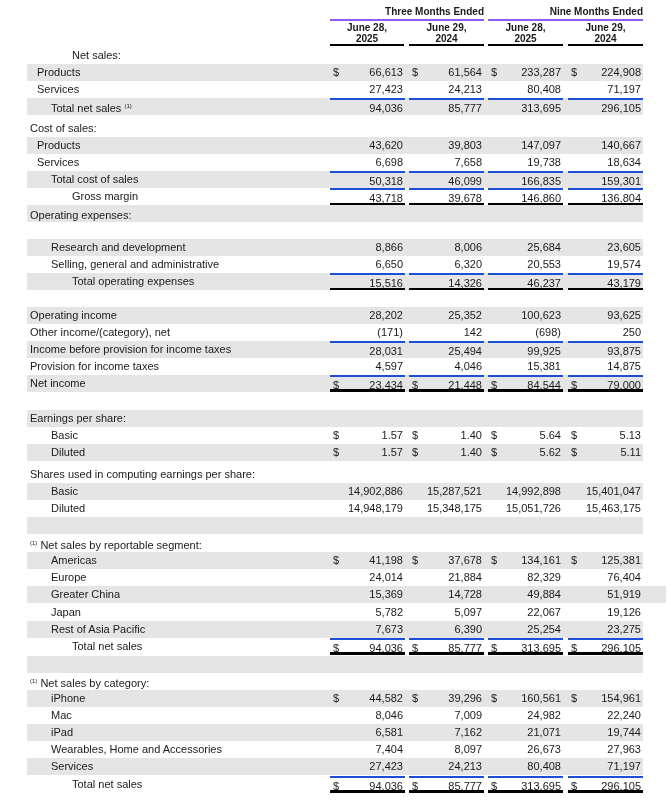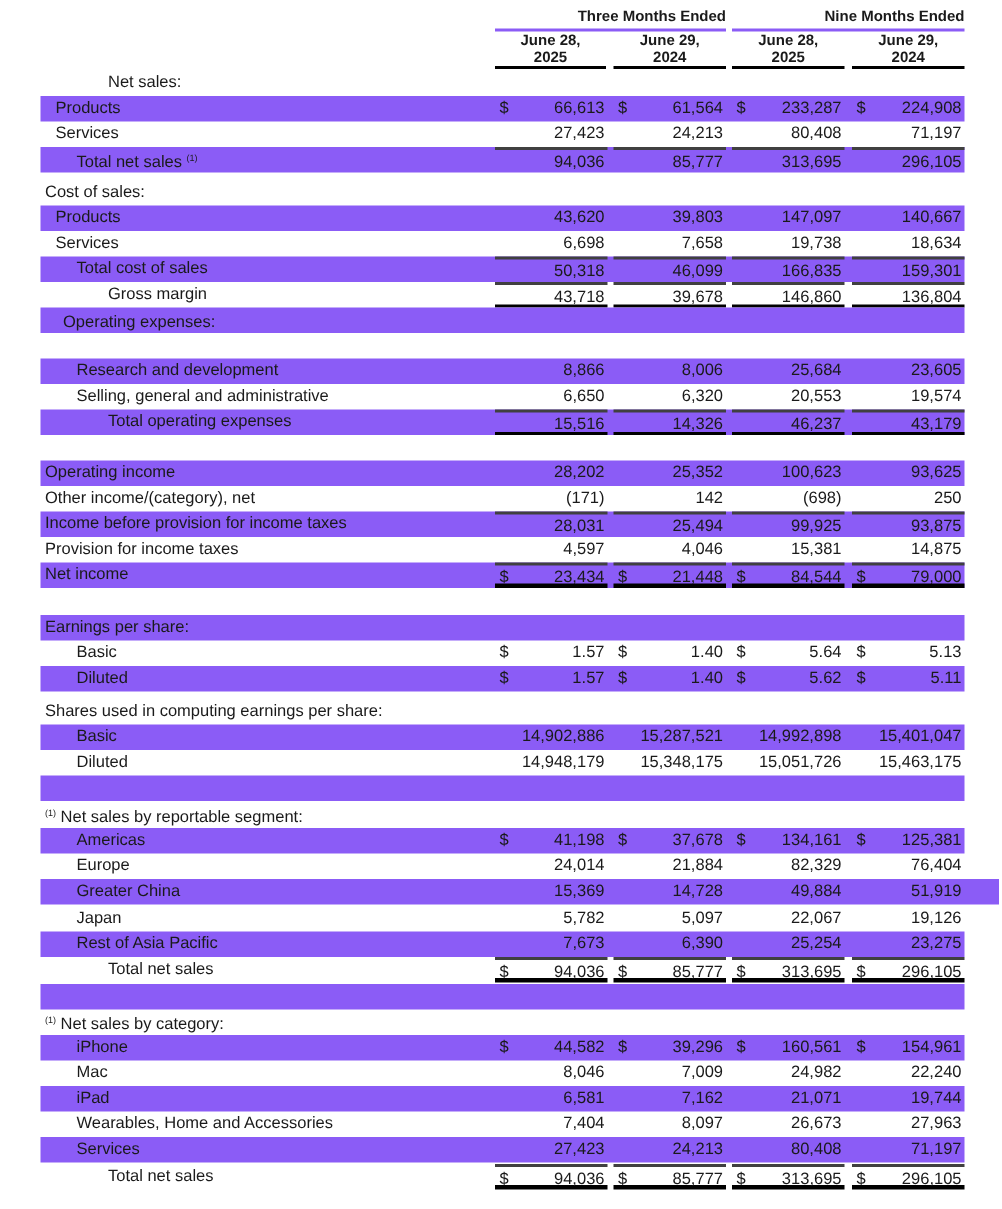--- a/index.html
+++ b/index.html
@@ -6,33 +6,33 @@
   body {
     width: 668px; height: 806px; overflow: hidden;
     font-family: "Liberation Sans", "DejaVu Sans", sans-serif;
     font-size: 11px; color: #1a1a1a;
     position: relative;
   }
   .page { position: absolute; left: 0; top: 0; width: 668px; }
   .hdr-group { position: absolute; top: 6px; font-weight: bold; font-size: 10px; text-align: right; height: 13px; border-bottom: 2px solid #8b5cf6; }
   .hdr-col { position: absolute; top: 22px; font-weight: bold; font-size: 10px; text-align: center; line-height: 11px; height: 22px; border-bottom: 2px solid #000; }
   .row { position: absolute; left: 27px; width: 616px; height: 17px; line-height: 17px; }
-  .row.shade { background: #8b5cf6; }
+  .row.shade { background: #e5e5e5; }
   .lbl { position: absolute; left: 3px; white-space: nowrap; }
   .ind1 { left: 10px; }
   .ind2 { left: 24px; }
   .ind3 { left: 45px; }
   .cell { position: absolute; top: 0; height: 17px; box-sizing: border-box; }
   .cell .dollar { position: absolute; left: 3px; }
   .cell .val { position: absolute; right: 2px; }
   .c1 { left: 303px; width: 75px; }
   .c2 { left: 382px; width: 75px; }
   .c3 { left: 461px; width: 75px; }
   .c4 { left: 541px; width: 75px; }
-  .tline { border-top: 2px solid #404040; }
+  .tline { border-top: 2px solid #1d4ed8; }
   .bline { border-bottom: 2px solid #000; }
   .dline { border-bottom: 3px solid #000; }
   sup { font-size: 6px; vertical-align: 4px; }
 </style>
 </head>
 <body>
 
 <div class="page">
 
   <div class="hdr-group" style="left:330px;width:154px;">Three Months Ended</div>
@@ -167,21 +167,21 @@
       </div>
     <div class="cell c3 tline bline">
         <span class="val">146,860</span>
       </div>
     <div class="cell c4 tline bline">
         <span class="val">136,804</span>
       </div>
   </div>
   <div class="row shade" style="top:205px;"></div>
 
-  <div class="row" style="top:207px;margin-left:12px;">
+  <div class="row" style="top:207px;">
       <span class="lbl">Operating expenses:</span>
     </div>
   <div class="row shade" style="top:239px;">
     <span class="lbl ind2">Research and development</span>
     <div class="cell c1">
         <span class="val">8,866</span>
       </div>
     <div class="cell c2">
         <span class="val">8,006</span>
       </div>

